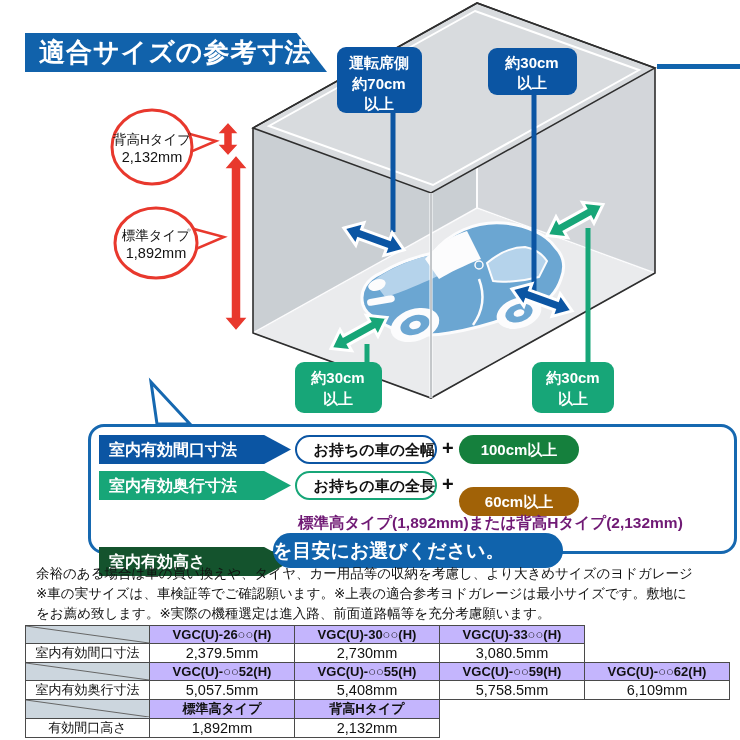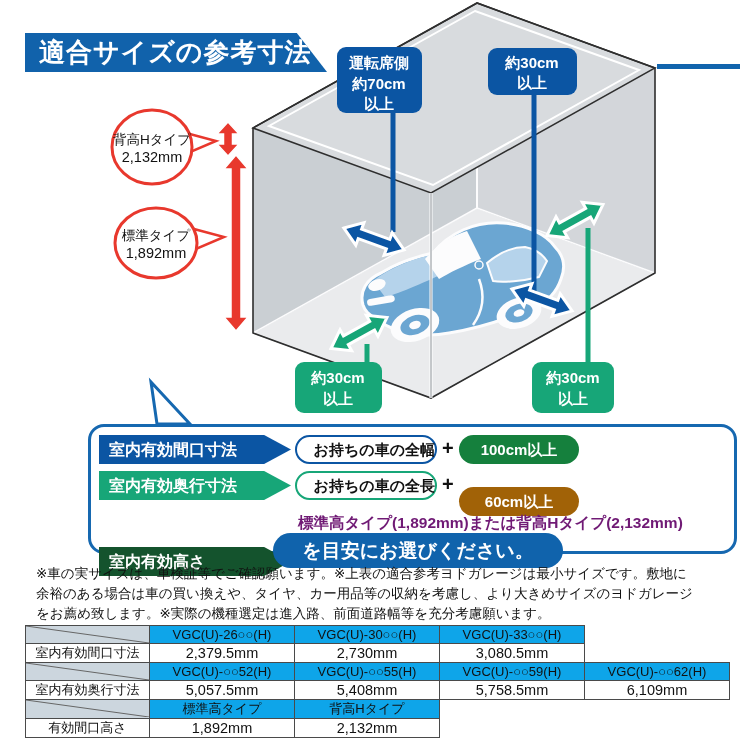--- a/index.html
+++ b/index.html
@@ -40,31 +40,31 @@
   .pill-fill{
     position:absolute;left:368px;top:0;width:120px;height:29px;border-radius:15px;color:#fff;
     font-weight:bold;font-size:15px;line-height:29px;text-align:center;white-space:nowrap;
   }
   .pill-fill.blue{background:#15803d;} .pill-fill.green{background:#a16207;margin-top:16px;}
   .row3-text{position:absolute;left:207px;top:1px;font-size:15.5px;font-weight:bold;color:#701a75;
     line-height:29px;white-space:nowrap;}
   #footer-pill{
     position:absolute;left:182px;top:106px;width:290px;height:35px;background:#1063ac;
     border-radius:18px;color:#fff;font-weight:bold;font-size:19px;line-height:35px;
-    text-align:center;white-space:nowrap;}
+    text-align:left;white-space:nowrap;}
   
   #notes{left:36px;top:564px;width:700px;font-size:13.5px;line-height:20px;color:#111;}
   
   #spec-table{left:25px;top:625px;}
   table{border-collapse:collapse;table-layout:fixed;}
   table + table{margin-top:-1px;}
   td{border:1px solid #4a4a4a;height:17px;text-align:center;vertical-align:middle;
      padding:0;overflow:hidden;white-space:nowrap;}
   td.lab{width:123px;font-size:13px;}
-  td.mod{width:144px;font-size:13px;font-weight:normal;background:#0ea5e9;}
+  td.mod{width:144px;font-size:13px;font-weight:bold;background:#c4b5fd;}
   td.val{width:144px;font-size:14.5px;}
   td.diag{width:123px;background:#ccd6de;position:relative;}
   td.diag svg{position:absolute;left:0;top:0;}
 </style>
 </head>
 <body>
 
 <svg id="diagram" class="abs" width="740" height="424" viewBox="0 0 740 424">
 
   <g>
@@ -183,22 +183,22 @@
     <div class="pill-fill green">60cm以上</div>
   </div>
   <div class="legend-row" style="top:80px;">
     <div class="pent red">室内有効高さ</div>
     <div class="row3-text">標準高タイプ(1,892mm)または背高Hタイプ(2,132mm)</div>
   </div>
   <div id="footer-pill">を目安にお選びください。</div>
 </div>
 
 <div id="notes" class="abs">
+  <div>余裕のある場合は車の買い換えや、タイヤ、カー用品等の収納を考慮し、より大きめサイズのヨドガレージ</div>
   <div>※車の実サイズは、車検証等でご確認願います。※上表の適合参考ヨドガレージは最小サイズです。敷地に</div>
-  <div>余裕のある場合は車の買い換えや、タイヤ、カー用品等の収納を考慮し、より大きめサイズのヨドガレージ</div>
   <div>をお薦め致します。※実際の機種選定は進入路、前面道路幅等を充分考慮願います。</div>
 </div>
 
 <div id="spec-table" class="abs">
   <table>
     <tbody>
         <tr>
       <td class="diag">
         <svg width="123" height="17" viewBox="0 0 123 17" preserveAspectRatio="none">
               <line x1="0" y1="0" x2="123" y2="17" stroke="#666" stroke-width="1"></line>

